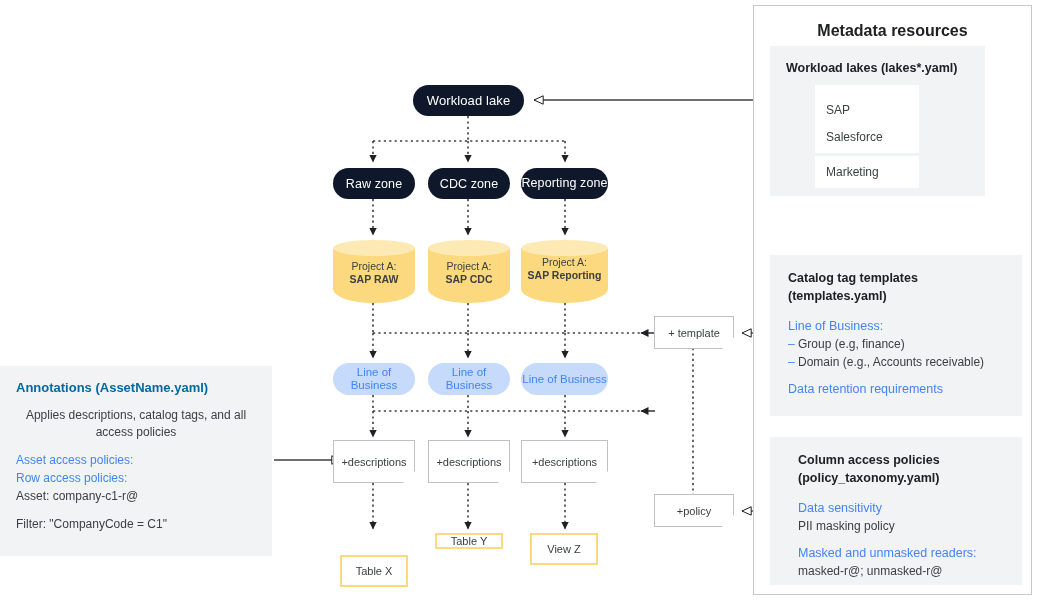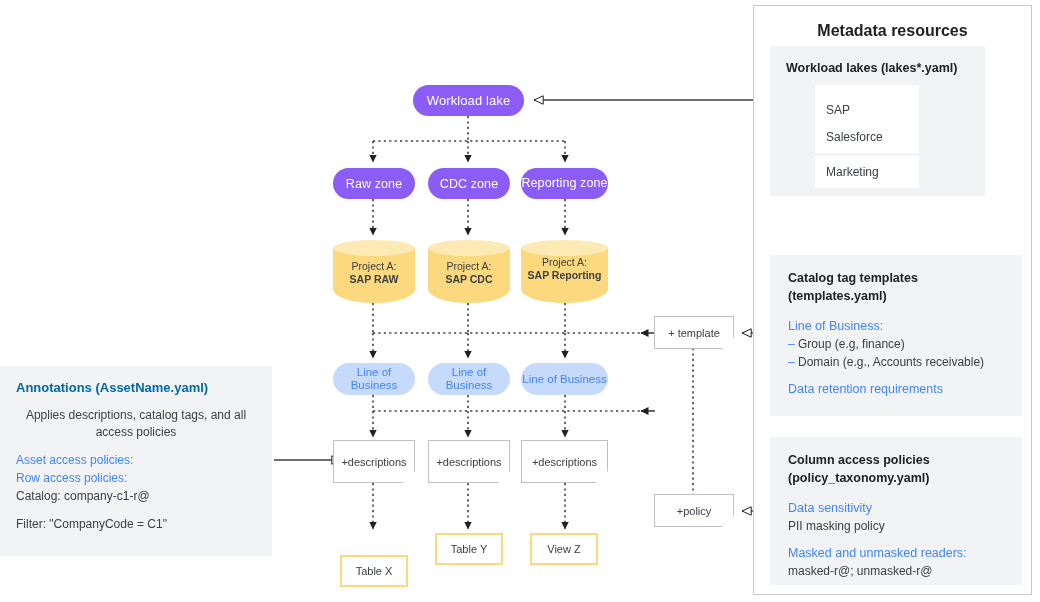--- a/index.html
+++ b/index.html
@@ -10,21 +10,21 @@
     color:#202124;
   }
   .stage{position:absolute;left:0;top:0;width:1040px;height:602px;}
   svg.edges{position:absolute;left:0;top:0;width:1040px;height:602px;pointer-events:none;}
 
   
   .node{position:absolute;box-sizing:border-box;display:flex;align-items:center;
         justify-content:center;text-align:center;}
 
   
-  .pill{background:#8b5cf6;color:#ffffff;border-radius:22px;font-size:12.5px;
+  .pill{background:#0f172a;color:#ffffff;border-radius:22px;font-size:12.5px;
         line-height:14px;font-weight:400;letter-spacing:.1px;}
   .pill.lake{font-size:13px;}
 
   
   .lob{background:#c6dafc;color:#4285f4;border-radius:20px;font-size:11.5px;
        line-height:13px;}
 
   
   .cyl{position:absolute;box-sizing:border-box;}
   .cyl .body{position:absolute;left:0;top:8px;width:100%;height:calc(100% - 8px);
@@ -200,33 +200,33 @@
     <span class="foldmask"></span>
   </div>
   <div class="note" style="left:654px;top:494px;width:80px;height:33px;">
     <span>+policy</span>
     <span class="foldmask"></span>
   </div>
 
   <div class="tbox" style="left:340px;top:555px;width:68px;height:32px;">
     <span>Table X</span>
   </div>
-  <div class="tbox" style="left:435px;top:533px;width:68px;height:32px;">
+  <div class="tbox" style="left:435px;top:533px;width:68px;height:16px;">
     <span>Table Y</span>
   </div>
   <div class="tbox" style="left:530px;top:533px;width:68px;height:32px;">
     <span>View Z</span>
   </div>
 
   <div class="annot" style="left:0px;top:366px;width:272px;height:190px;">
     <div class="ttl">Annotations (AssetName.yaml)</div>
     <p>Applies descriptions, catalog tags, and all access policies</p>
     <div class="blue">Asset access policies:</div>
     <div class="blue">Row access policies:</div>
-    <div class="plain">Catalog: company-c1-r@</div>
+    <div class="plain">Asset: company-c1-r@</div>
     <div class="plain last">Filter: "CompanyCode = C1"</div>
   </div>
 
   <div class="mpanel" style="left:753px;top:5px;width:279px;height:590px;">
     <div class="ptitle" style="top:16px;">Metadata resources</div>
   </div>
 
   <div class="mbox" style="left:770px;top:46px;width:215px;height:150px;padding:13px 16px;">
     <div class="h">Workload lakes (lakes*.yaml)</div>
   </div>
@@ -250,21 +250,21 @@
       <span>Group (e.g, finance)</span>
     </div>
     <div class="bullet">
       <span class="dash">–</span>
       <span>Domain (e.g., Accounts receivable)</span>
     </div>
     <div class="gap-s"></div>
     <div class="blue">Data retention requirements</div>
   </div>
 
-  <div class="mbox" style="left:770px;top:437px;width:252px;height:148px;padding:14px 18px;">
+  <div class="mbox" style="left:770px;top:437px;width:252px;height:148px;padding:14px 28px;">
     <div class="h">Column access policies</div>
     <div class="h">(policy_taxonomy.yaml)</div>
     <div class="gap"></div>
     <div class="blue">Data sensitivity</div>
     <div class="txt">PII masking policy</div>
     <div class="gap-s"></div>
     <div class="blue">Masked and unmasked readers:</div>
     <div class="txt">masked-r@; unmasked-r@</div>
   </div>
 

